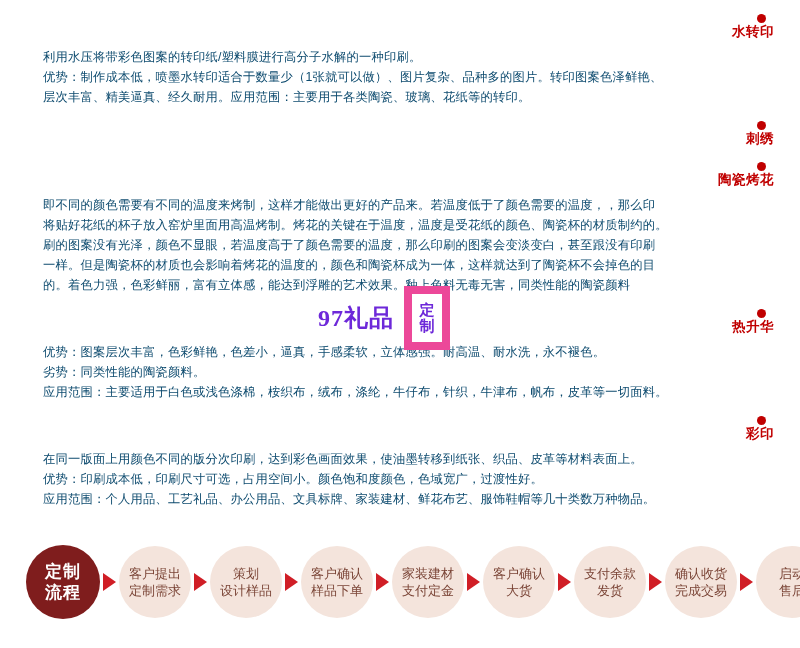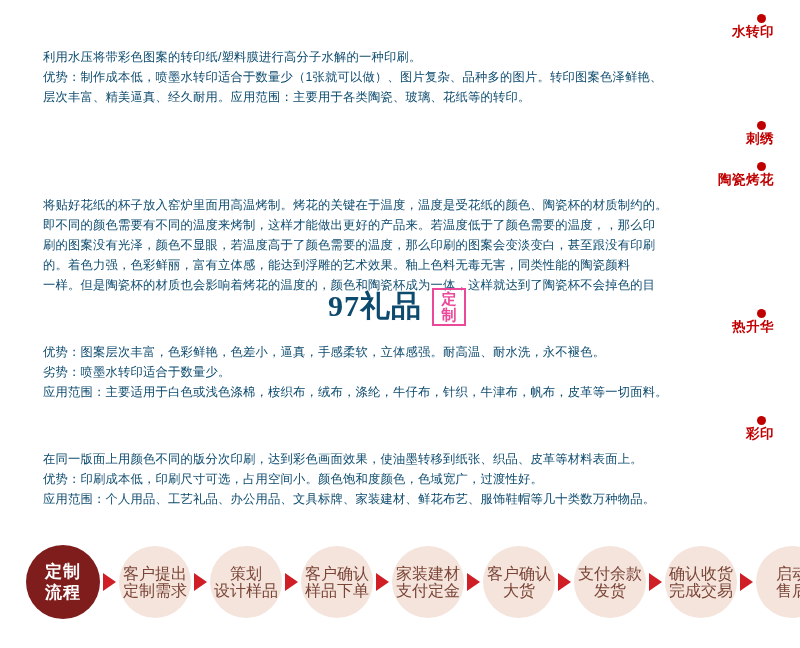--- a/index.html
+++ b/index.html
@@ -58,35 +58,34 @@
   
   .watermark {
     position: absolute;
     left: 318px;
     top: 286px;
     display: flex;
     align-items: center;
     pointer-events: none;
   }
   .wm-text {
-    color: #0c4a6e;
-    font-size: 30px;
+    color: #6d28d9;
+    font-size: 24px;
     font-weight: bold;
     letter-spacing: 1px;
     font-family: "Liberation Serif", serif;
-    margin-left: 10px;
   }
   .wm-badge {
     margin-left: 10px;
-    border: 2px solid #ec4899;
-    color: #ec4899;
+    border: 8px solid #ec4899;
+    color: #6d28d9;
     font-size: 15px;
     font-weight: bold;
     line-height: 16px;
-    padding: 1px 5px;
+    padding: 8px 5px;
     width: 20px;
     text-align: center;
     font-family: "Liberation Serif", serif;
   }
 
   
   .flow {
     position: absolute;
     left: 26px;
     top: 545px;
@@ -122,21 +121,21 @@
     width: 72px;
     height: 72px;
     border-radius: 50%;
     background: #f4e4dc;
     color: #7a4436;
     display: flex;
     flex-direction: column;
     align-items: center;
     justify-content: center;
     text-align: center;
-    font-size: 16px;
+    font-size: 13px;
     line-height: 17px;
     flex: 0 0 auto;
   }
   .flow-step span {
     display: block;
     white-space: nowrap;
   }
 </style>
 </head>
 <body>
@@ -161,36 +160,36 @@
       <span class="sec-title">刺绣</span>
     </div>
   </div>
 
   <div class="section">
     <div class="sec-head">
       <span class="bullet"></span>
       <span class="sec-title">陶瓷烤花</span>
     </div>
     <div class="body-lines">
+      <div class="line">即不同的颜色需要有不同的温度来烤制，这样才能做出更好的产品来。若温度低于了颜色需要的温度，，那么印</div>
       <div class="line">将贴好花纸的杯子放入窑炉里面用高温烤制。烤花的关键在于温度，温度是受花纸的颜色、陶瓷杯的材质制约的。</div>
-      <div class="line">即不同的颜色需要有不同的温度来烤制，这样才能做出更好的产品来。若温度低于了颜色需要的温度，，那么印</div>
       <div class="line">刷的图案没有光泽，颜色不显眼，若温度高于了颜色需要的温度，那么印刷的图案会变淡变白，甚至跟没有印刷</div>
+      <div class="line">一样。但是陶瓷杯的材质也会影响着烤花的温度的，颜色和陶瓷杯成为一体，这样就达到了陶瓷杯不会掉色的目</div>
       <div class="line">的。着色力强，色彩鲜丽，富有立体感，能达到浮雕的艺术效果。釉上色料无毒无害，同类性能的陶瓷颜料</div>
-      <div class="line">一样。但是陶瓷杯的材质也会影响着烤花的温度的，颜色和陶瓷杯成为一体，这样就达到了陶瓷杯不会掉色的目</div>
     </div>
   </div>
 
   <div class="section">
     <div class="sec-head">
       <span class="bullet"></span>
       <span class="sec-title">热升华</span>
     </div>
     <div class="body-lines">
       <div class="line">优势：图案层次丰富，色彩鲜艳，色差小，逼真，手感柔软，立体感强。耐高温、耐水洗，永不褪色。</div>
-      <div class="line">劣势：喷墨水转印适合于数量少。</div>
+      <div class="line">劣势：同类性能的陶瓷颜料。</div>
       <div class="line">应用范围：主要适用于白色或浅色涤棉，桉织布，绒布，涤纶，牛仔布，针织，牛津布，帆布，皮革等一切面料。</div>
     </div>
   </div>
 
   <div class="section">
     <div class="sec-head">
       <span class="bullet"></span>
       <span class="sec-title">彩印</span>
     </div>
     <div class="body-lines">

